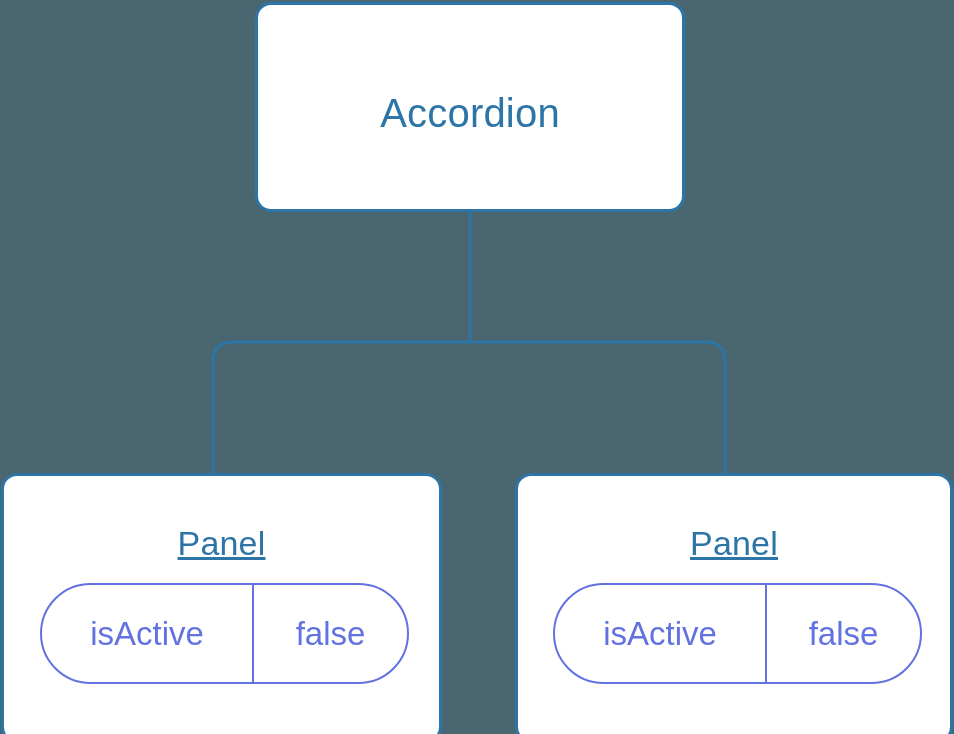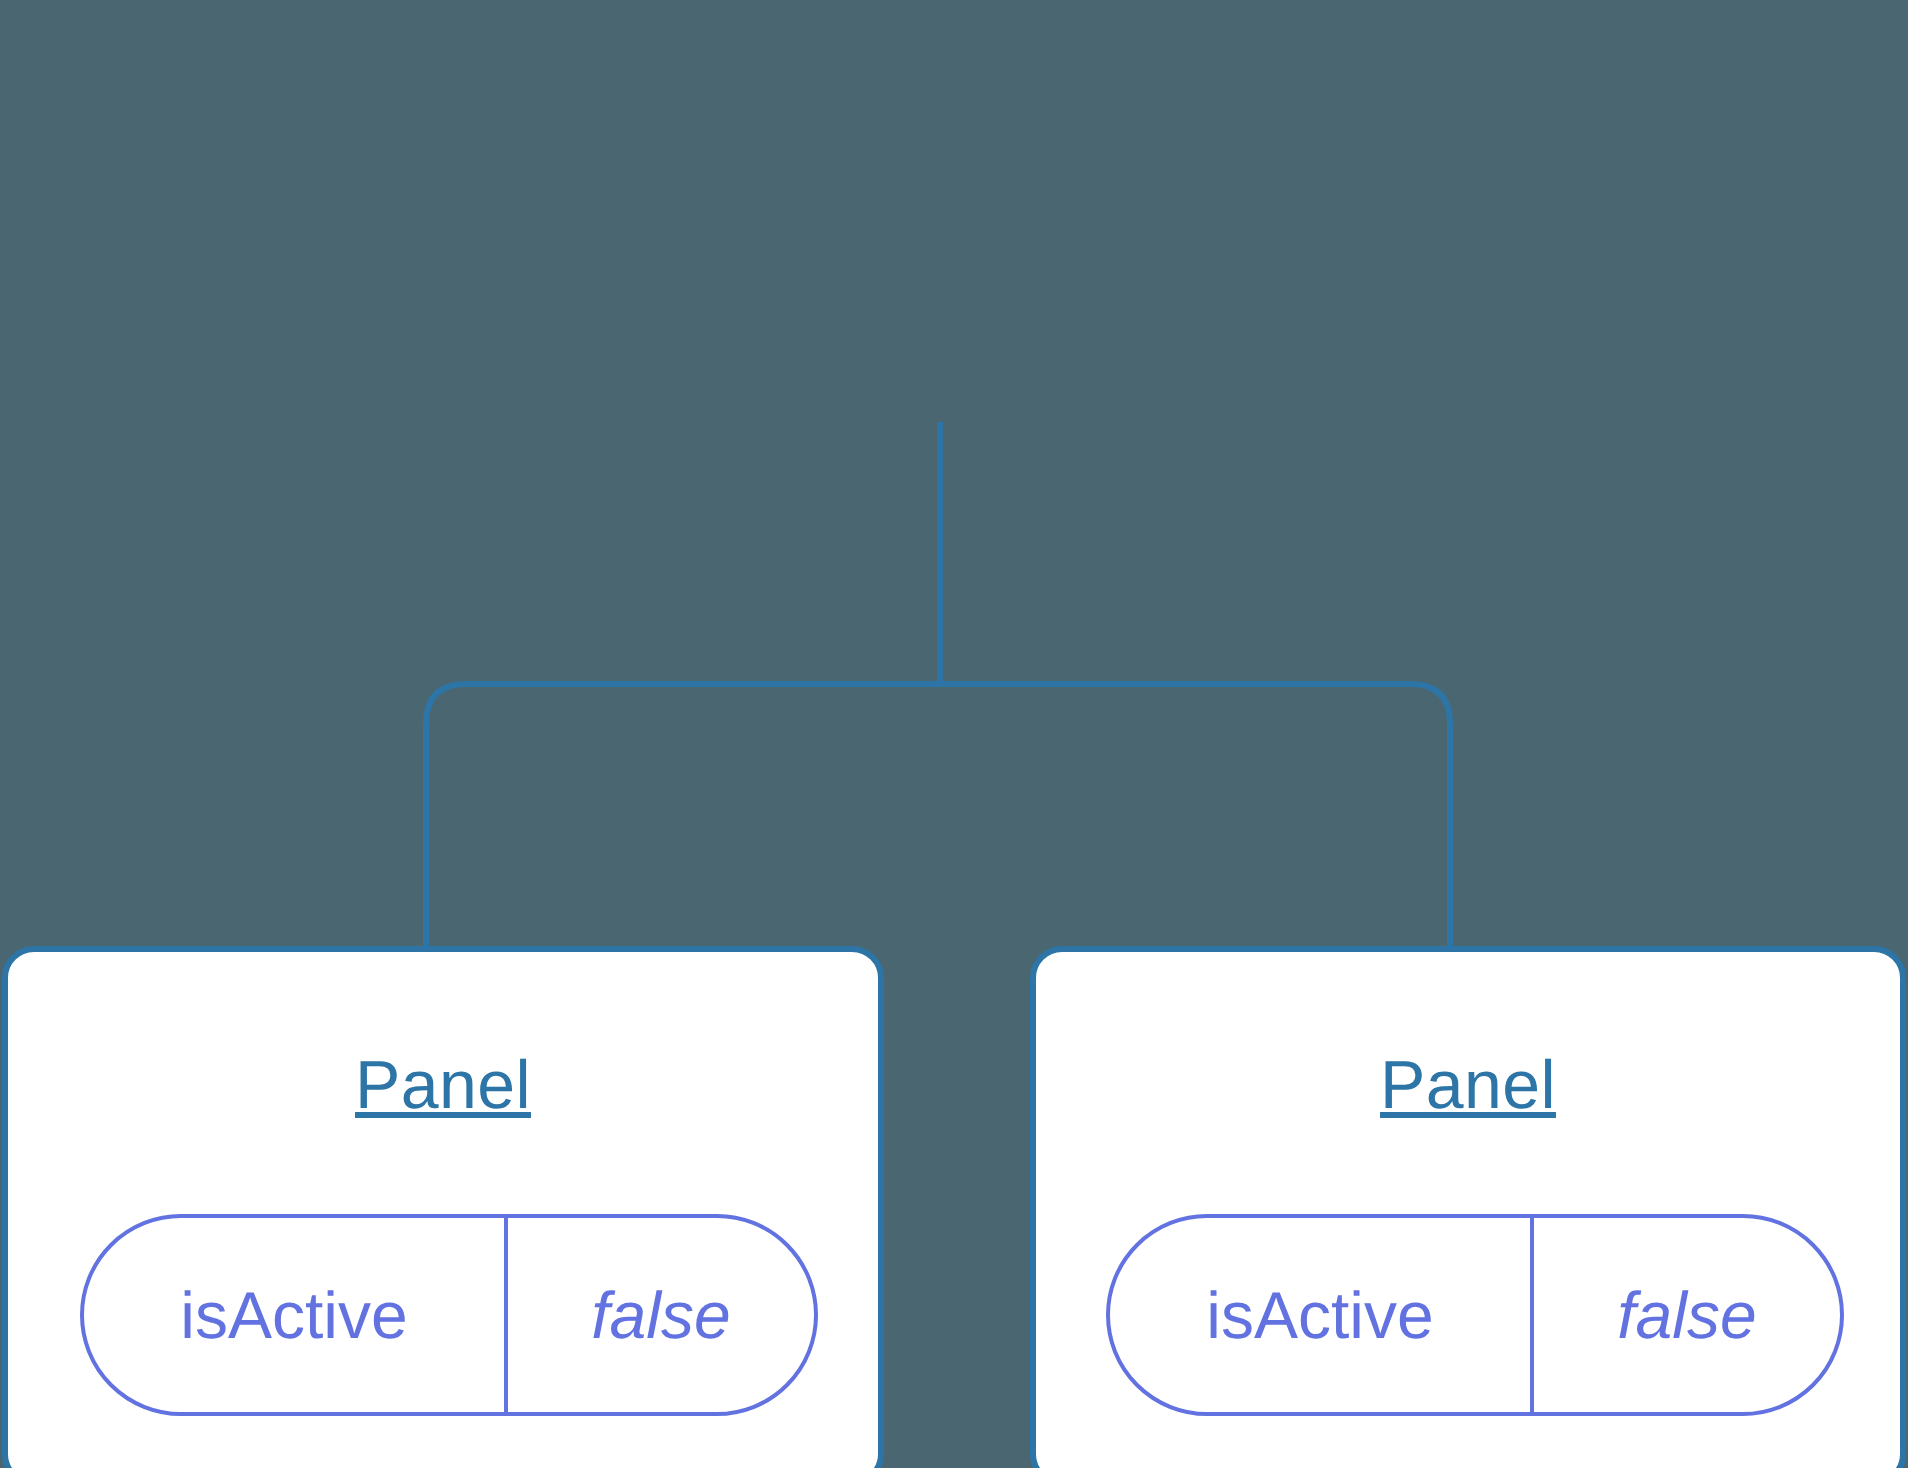--- a/index.html
+++ b/index.html
@@ -72,21 +72,21 @@
     height: 270px;
     border-radius: 16px;
   }
   .panel .node-title {
     top: 48px;
     font-size: 34px;
     text-decoration: underline;
   }
   .prop-pill {
     position: absolute;
-    top: 131px;
+    top: 107px;
     height: 101px;
     border: 2px solid #6272e0;
     border-radius: 52px;
     box-sizing: border-box;
     display: flex;
     align-items: stretch;
     background: #ffffff;
   }
   #node-panel-left .prop-pill {
     left: 36px;
@@ -104,37 +104,39 @@
     font-size: 33px;
     white-space: nowrap;
     box-sizing: border-box;
   }
   .prop-key {
     width: 212px;
     border-right: 2px solid #6272e0;
   }
   .prop-val {
     flex: 1 1 auto;
-    font-style: italic;
   }
 </style>
 </head>
 <body style="background: rgb(74, 102, 112);">
 
 <div id="canvas" style="background: rgb(74, 102, 112);">
 
   <svg class="edges" viewBox="0 0 954 734" width="954" height="734" xmlns="http://www.w3.org/2000/svg">
 
     <path d="M 470 211 L 470 342" fill="none" stroke="#2c75a6" stroke-width="3" stroke-linecap="butt"></path>
 
     <path d="M 213 500 L 213 362 Q 213 342 233 342 L 470 342" fill="none" stroke="#2c75a6" stroke-width="3" stroke-linecap="butt"></path>
 
     <path d="M 725 500 L 725 362 Q 725 342 705 342 L 470 342" fill="none" stroke="#2c75a6" stroke-width="3" stroke-linecap="butt"></path>
   </svg>
 
+  <div class="node" id="node-accordion" style="border-color: rgb(44, 117, 166); background: rgb(255, 255, 255);">
+    <div class="node-title" style="color: rgb(44, 117, 166);">Accordion</div>
+  </div>
 
   <div class="node panel" id="node-panel-left" style="border-color: rgb(44, 117, 166); background: rgb(255, 255, 255);">
     <div class="node-title" style="color: rgb(44, 117, 166);">Panel</div>
     <div class="prop-pill" style="border-color: rgb(98, 114, 224);">
       <span class="prop-key" style="border-right-color: rgb(98, 114, 224); color: rgb(98, 114, 224);">isActive</span>
       <span class="prop-val" style="color: rgb(98, 114, 224);">false</span>
     </div>
   </div>
 
   <div class="node panel" id="node-panel-right" style="border-color: rgb(44, 117, 166); background: rgb(255, 255, 255);">

